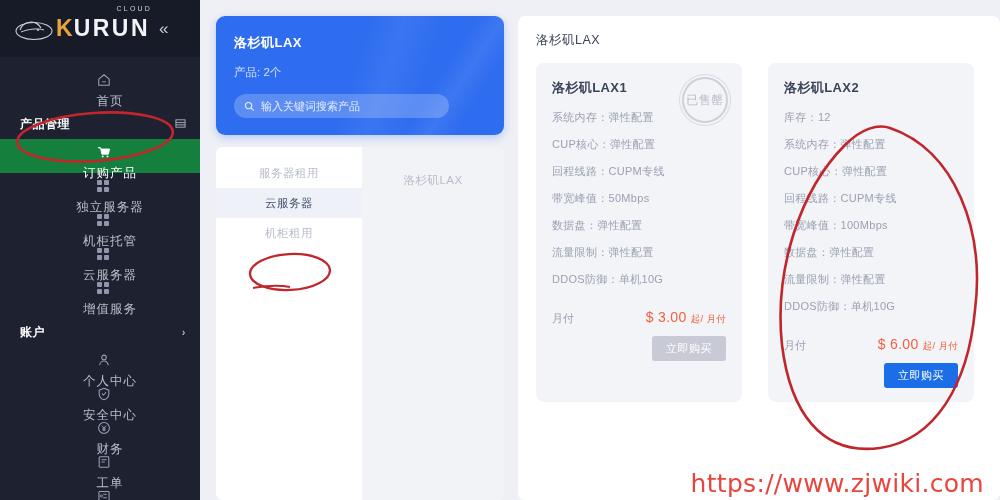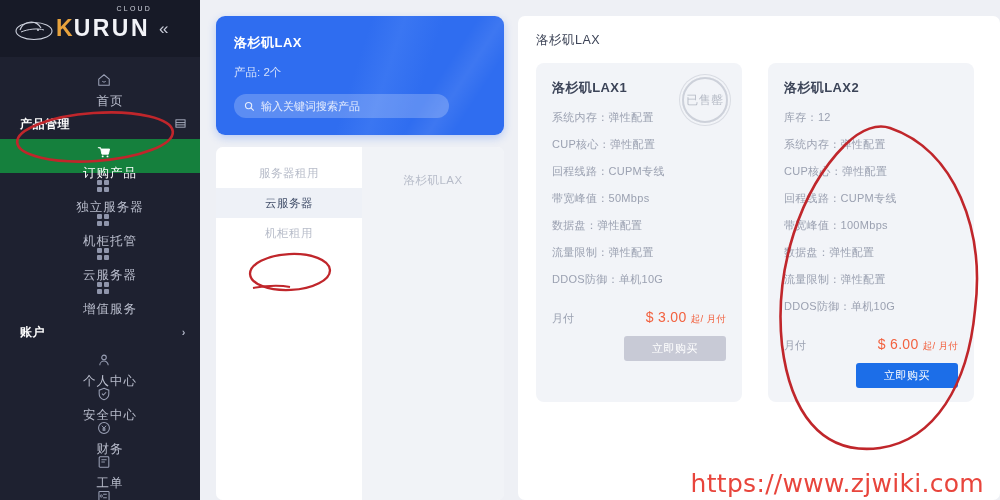--- a/index.html
+++ b/index.html
@@ -147,21 +147,21 @@
   }
   .price-row {
     display: flex; align-items: baseline; justify-content: space-between;
     margin-top: 22px;
   }
   .price-label { font-size: 11px; color: #9ba1b1; }
   .price-val { color: #f2613f; font-size: 14px; letter-spacing: .3px; }
   .price-val .unit { font-size: 9.5px; }
   .buy-row { display: flex; justify-content: flex-end; margin-top: 10px; }
   .buy-btn {
-    border: 0; border-radius: 3px; padding: 5px 28px;
+    border: 0; border-radius: 3px; padding: 5px 14px;
     font-size: 11px; color: #fff; cursor: pointer;
     font-family: "Liberation Sans", sans-serif; letter-spacing: .5px;
   }
   .buy-btn.disabled { background: #c8cad6; cursor: default; }
   .buy-btn.primary { background: #1c6ee8; }
 
   
   .anno { position: absolute; pointer-events: none; z-index: 50; }
   .watermark {
     position: absolute; right: 16px; bottom: 2px; z-index: 60;

